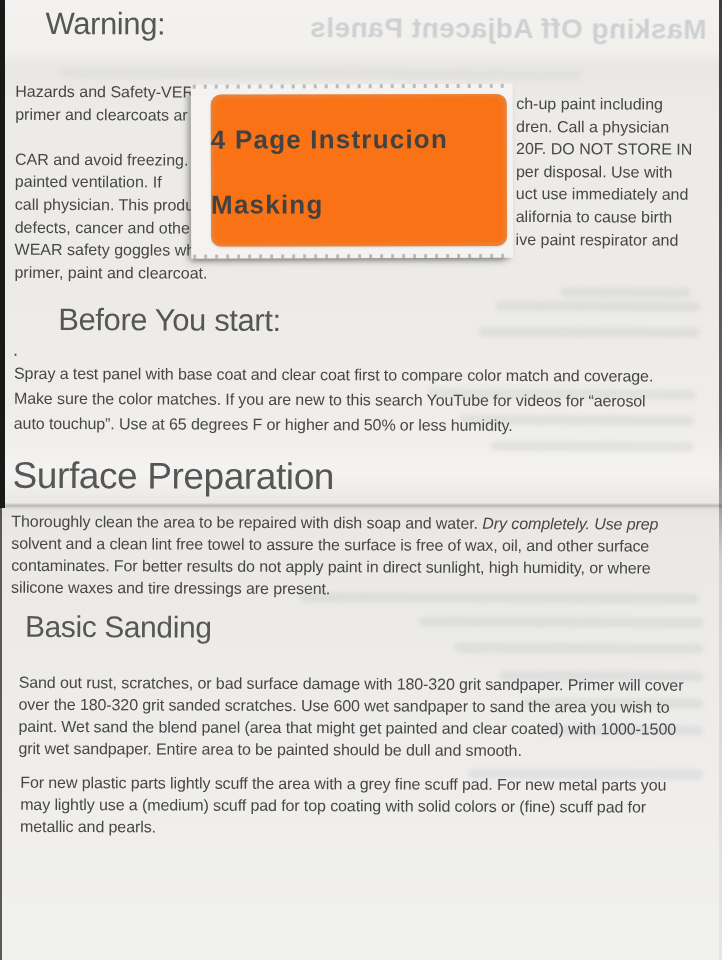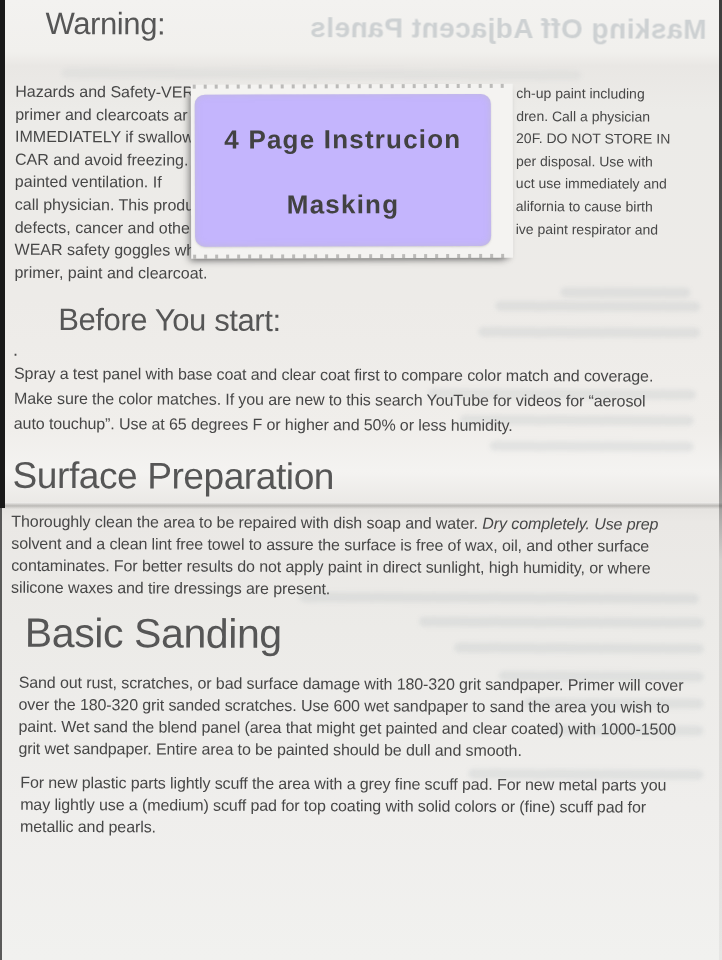--- a/index.html
+++ b/index.html
@@ -44,29 +44,29 @@
     filter:blur(.7px);
     text-align:left;white-space:nowrap;
   }
   .streak{position:absolute;height:10px;border-radius:5px;background:rgba(150,160,168,.17);filter:blur(2px);}
 
   
   .h{position:absolute;color:#565656;letter-spacing:-.4px;white-space:nowrap;font-weight:400;}
   .h-warning{left:16px;top:7px;font-size:31px;margin-left:28px;}
   .h-before{left:14px;top:303px;font-size:31px;margin-left:44px;}
   .h-surface{left:13px;top:456px;font-size:37px;}
-  .h-basic{left:26px;top:611px;font-size:41px;}
+  .h-basic{left:26px;top:611px;font-size:30px;}
   .stray{position:absolute;left:13px;top:341px;font-size:18px;color:#4a4a4a;}
 
   
   .body-line{white-space:nowrap;font-size:16px;color:#474747;letter-spacing:-.1px;}
   .warn-para{position:absolute;left:14px;top:84px;width:694px;}
   .warn-line{position:relative;height:22.6px;}
   .warn-line .wl{position:absolute;left:0;top:0;white-space:nowrap;font-size:16px;color:#474747;}
-  .warn-line .wr{position:absolute;left:501px;top:0;white-space:nowrap;font-size:14px;color:#474747;}
+  .warn-line .wr{position:absolute;left:501px;top:10px;white-space:nowrap;font-size:16px;color:#474747;}
   .before-para{position:absolute;left:14px;top:366px;}
   .before-para .body-line{height:25px;}
   .surface-para{position:absolute;left:12px;top:514px;}
   .surface-para .body-line{height:22px;font-size:16px;}
   .sanding-para1{position:absolute;left:20px;top:675px;}
   .sanding-para1 .body-line{height:22px;}
   .sanding-para2{position:absolute;left:22px;top:775px;}
   .sanding-para2 .body-line{height:22px;}
   .ital{font-style:italic;}
 
@@ -78,24 +78,24 @@
     box-shadow:-5px 5px 7px -3px rgba(55,55,55,.55), 0 3px 5px -2px rgba(90,90,90,.35);
   }
   .perf{
     position:absolute;left:2px;width:318px;height:4px;
     background:repeating-linear-gradient(90deg,rgba(130,130,128,.5) 0 3px,rgba(255,255,255,0) 3px 11px);
     filter:blur(.4px);
   }
   .perf-top{top:0;}
   .perf-bottom{bottom:0;}
   .sticker-label{
-    position:absolute;left:4px;top:10px;width:296px;height:152px;
-    background:#c4b5fd;border-radius:10px;
+    position:absolute;left:20px;top:10px;width:296px;height:152px;
+    background:#f97316;border-radius:10px;
     box-shadow:inset 0 0 6px rgba(190,190,186,.5), 0 1px 2px rgba(120,120,120,.25);
-    text-align:center;
+    text-align:left;
   }
   .label-line{font-weight:bold;color:#424242;font-size:26px;letter-spacing:1.2px;white-space:nowrap;}
   .label-line1{margin-top:30px;}
   .label-line2{margin-top:34px;}
 </style>
 </head>
 <body>
 
 <div class="photo">
 
@@ -126,21 +126,20 @@
     <div class="warn-para">
       <div class="warn-line">
         <span class="wl">Hazards and Safety-VERY</span>
         <span class="wr">ch-up paint including</span>
       </div>
       <div class="warn-line">
         <span class="wl">primer and clearcoats ar</span>
         <span class="wr">dren. Call a physician</span>
       </div>
       <div class="warn-line">
-        <span class="wl">IMMEDIATELY if swallow</span>
         <span class="wr">20F. DO NOT STORE IN</span>
       </div>
       <div class="warn-line">
         <span class="wl">CAR and avoid freezing.</span>
         <span class="wr">per disposal. Use with</span>
       </div>
       <div class="warn-line">
         <span class="wl">painted ventilation. If</span>
         <span class="wr">uct use immediately and</span>
       </div>

